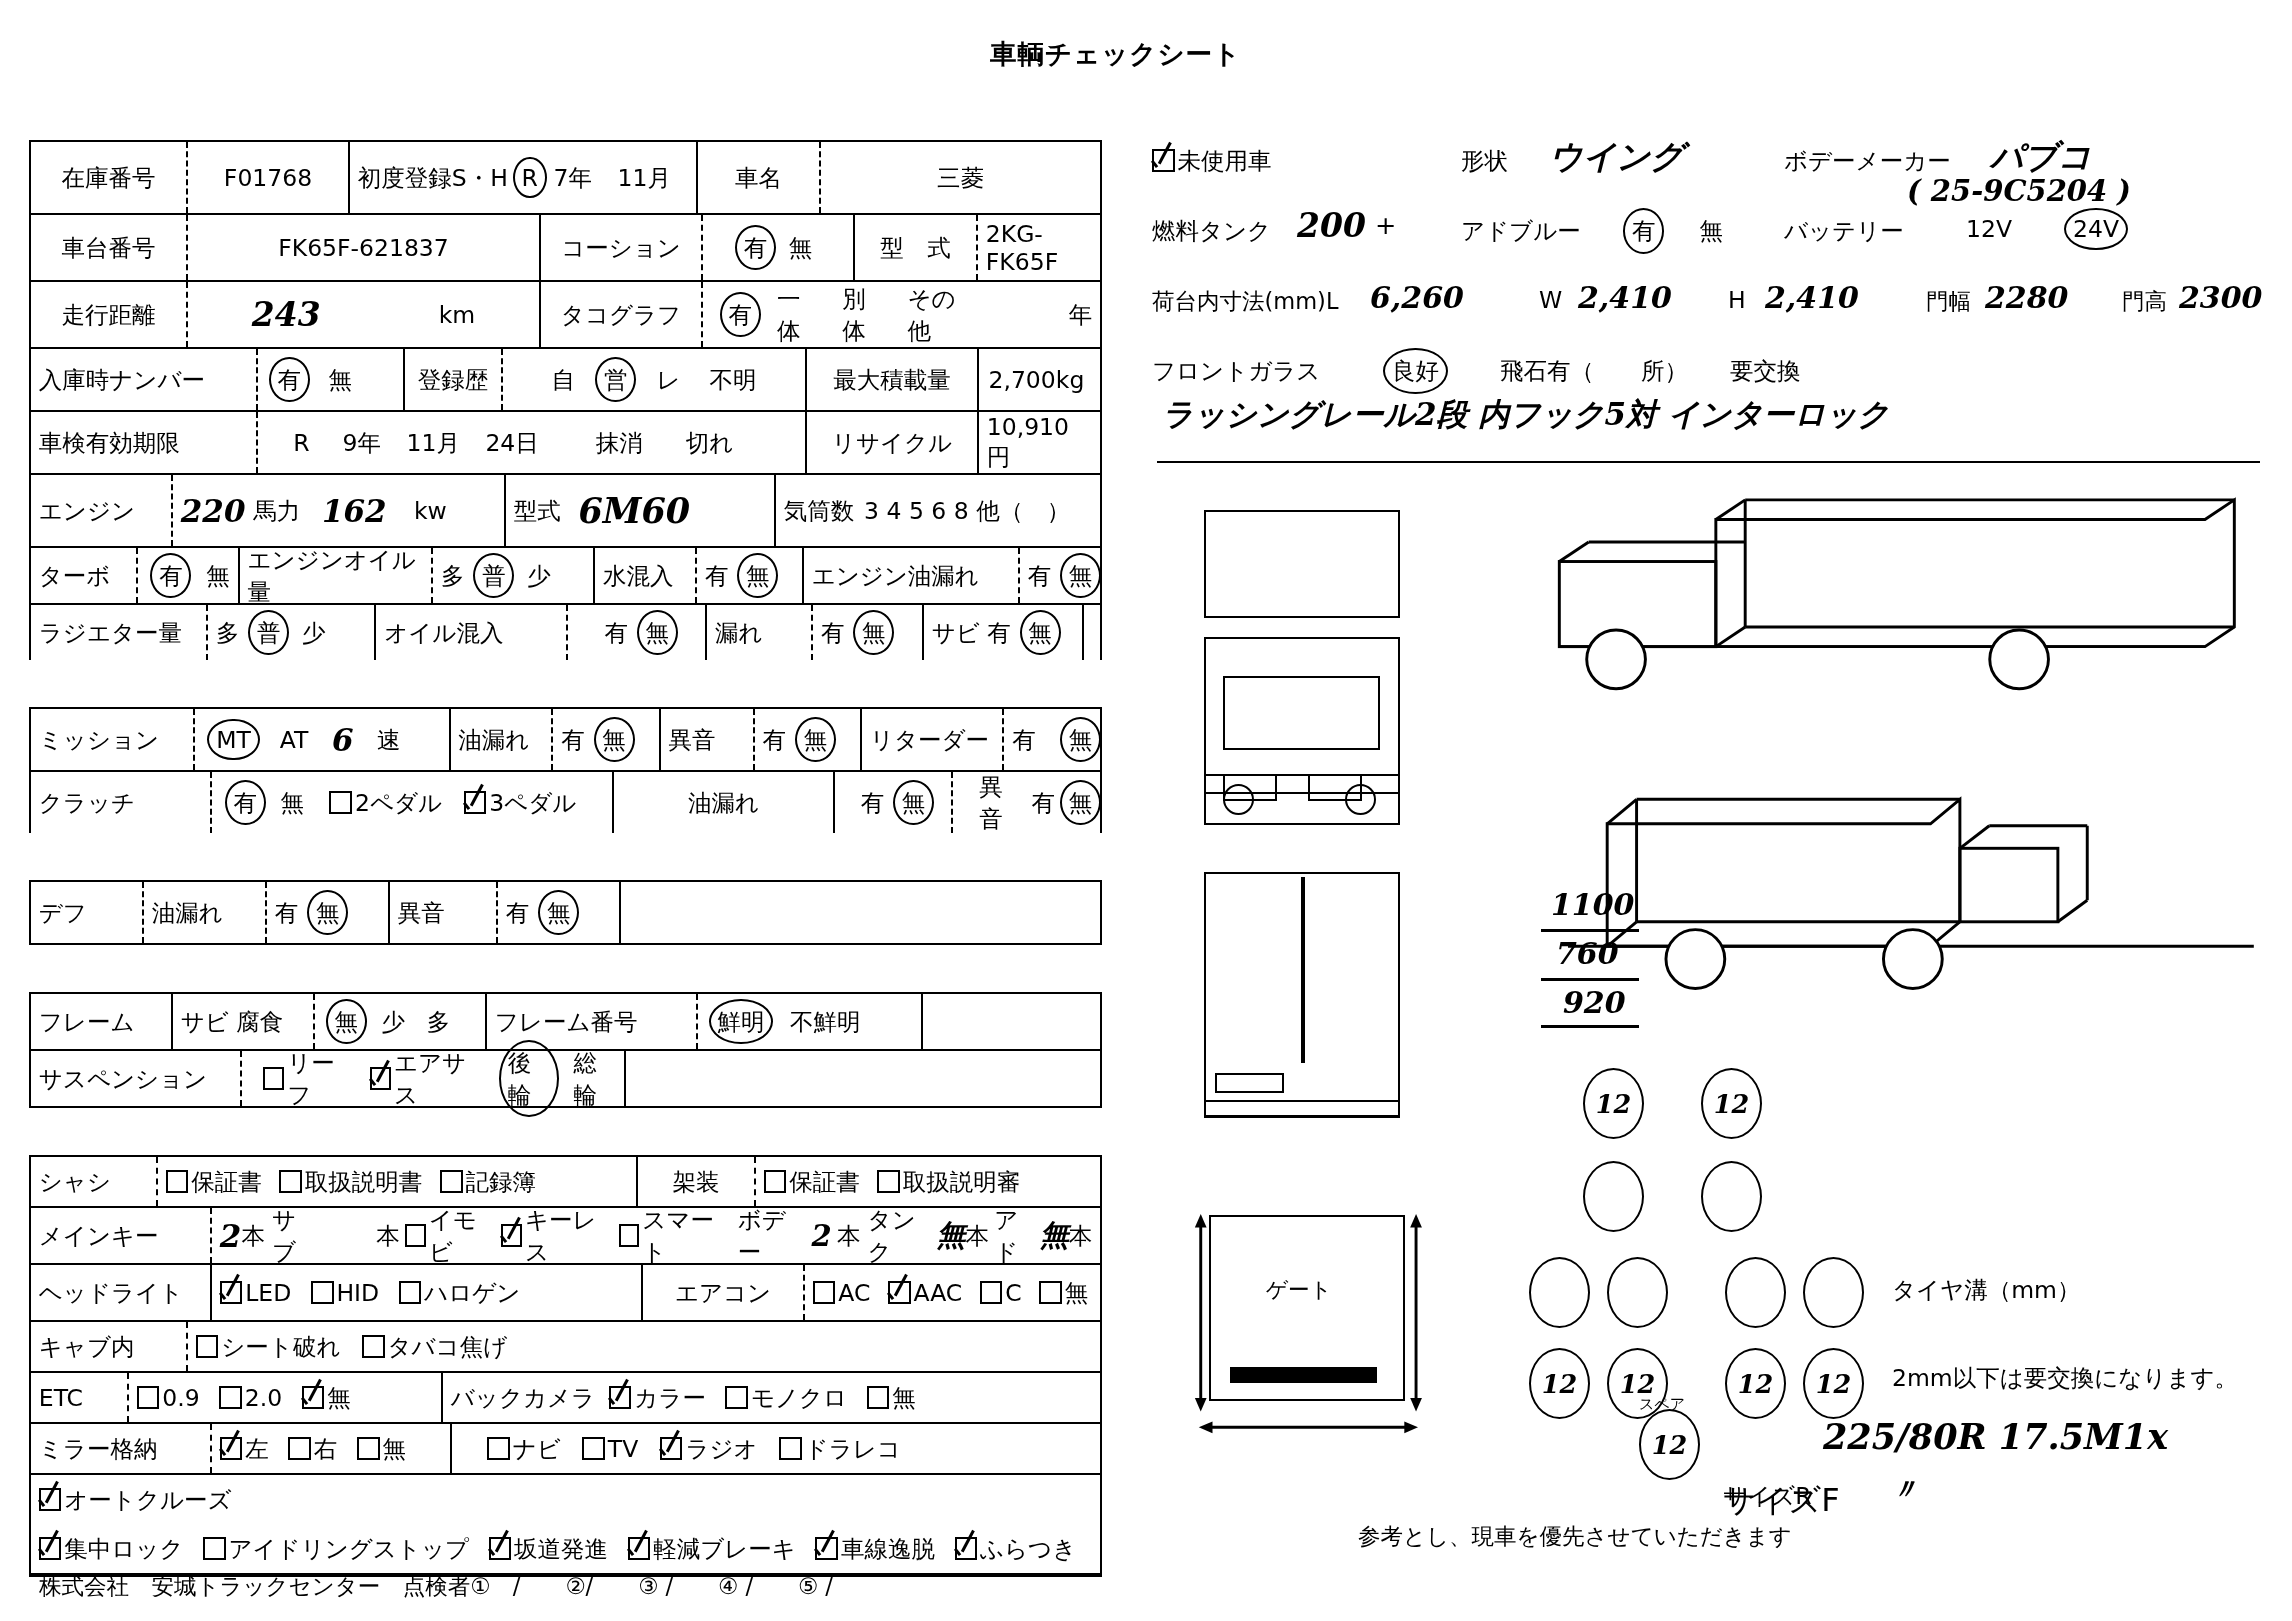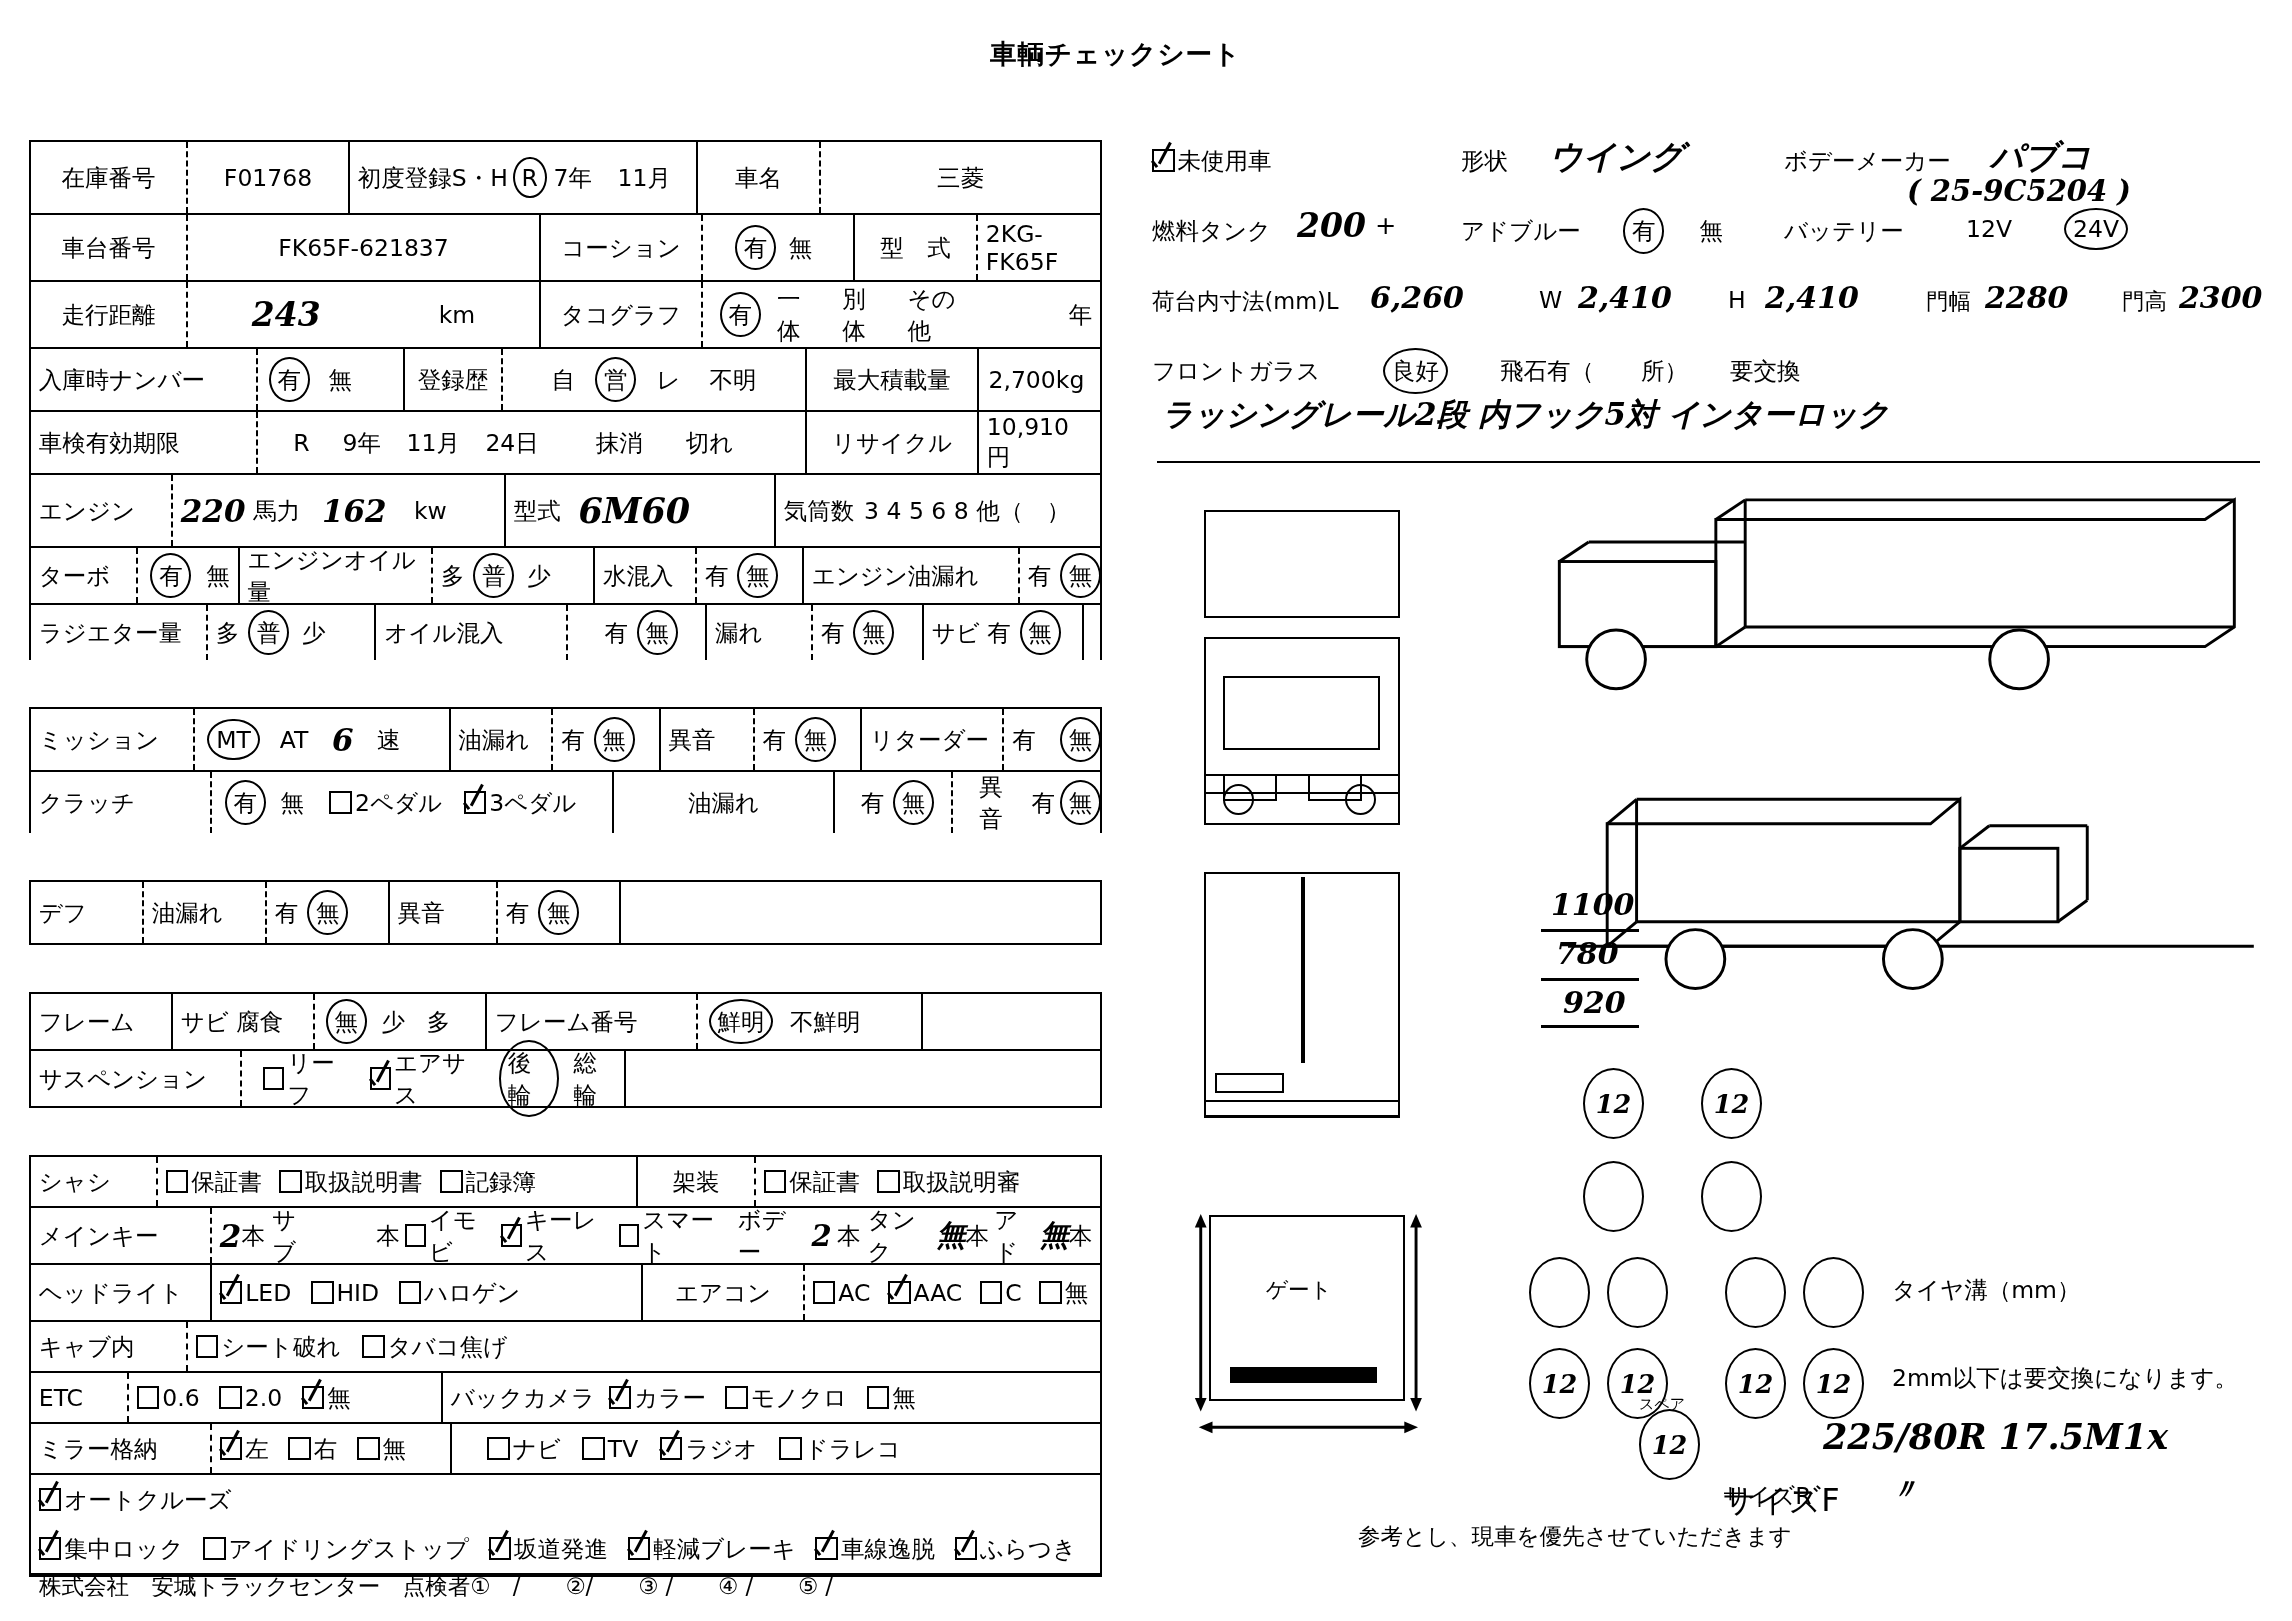--- a/index.html
+++ b/index.html
@@ -481,21 +481,21 @@
           <span style="width:21.6px" class="sp"></span>
           <span class="cb"></span>
             <span>タバコ焦げ</span>
         </div>
       </div>
 
       <div class="row h50">
         <div class="cell dash" style="width:98px">ETC</div>
         <div class="cell sol" style="width:314px">
           <span class="cb"></span>
-            <span>0.6</span>
+            <span>0.9</span>
           <span style="width:19.6px" class="sp"></span>
           <span class="cb"></span>
             <span>2.0</span>
           <span style="width:19.6px" class="sp"></span>
           <span class="cb on"></span>
             <span>無</span>
         </div>
         <div class="cell" style="flex:1">
           <span>バックカメラ</span>
           <span style="width:13.7px" class="sp"></span>
@@ -675,21 +675,21 @@
       <line x1="430" y1="62" x2="530" y2="62" stroke="#000" stroke-width="3"></line>
       <line x1="530" y1="62" x2="530" y2="138" stroke="#000" stroke-width="3"></line>
       <line x1="530" y1="138" x2="500" y2="160" stroke="#000" stroke-width="3"></line>
       <line x1="0" y1="185" x2="700" y2="185" stroke="#000" stroke-width="3"></line>
       <circle cx="130" cy="198" r="30" fill="#fff" stroke="#000" stroke-width="3"></circle>
       <circle cx="352" cy="198" r="30" fill="#fff" stroke="#000" stroke-width="3"></circle>
     </svg>
 
     <div class="t hw" style="left:1551px;top:890px;font-size:30px">1100</div>
     <div class="ln" style="left:1541px;top:929px;width:98px;height:2.9px"></div>
-    <div class="t hw" style="left:1556px;top:939px;font-size:30px">780</div>
+    <div class="t hw" style="left:1556px;top:939px;font-size:30px">760</div>
     <div class="ln" style="left:1541px;top:978px;width:98px;height:2.9px"></div>
     <div class="t hw" style="left:1563px;top:988px;font-size:30px">920</div>
     <div class="ln" style="left:1541px;top:1025px;width:98px;height:2.9px"></div>
 
     <div class="tcirc" style="left:1583px;top:1068px;width:61px;height:71px">12</div>
     <div class="tcirc" style="left:1701px;top:1068px;width:61px;height:71px">12</div>
     <div class="circle" style="left:1583px;top:1161px;width:61px;height:71px"></div>
     <div class="circle" style="left:1701px;top:1161px;width:61px;height:71px"></div>
 
     <div class="circle" style="left:1529px;top:1257px;width:61px;height:71px"></div>

